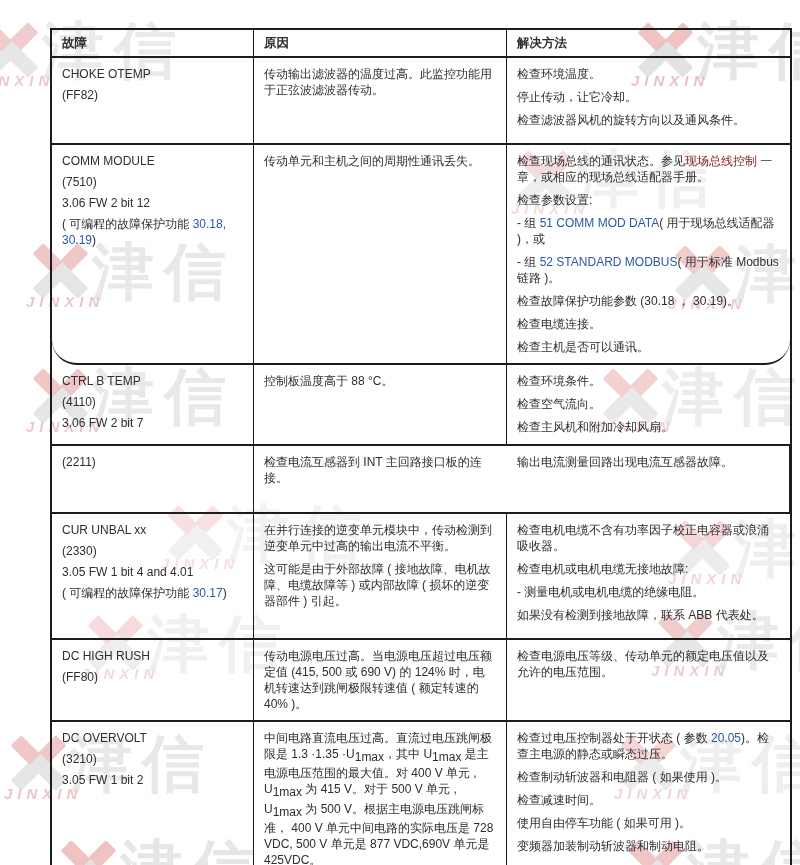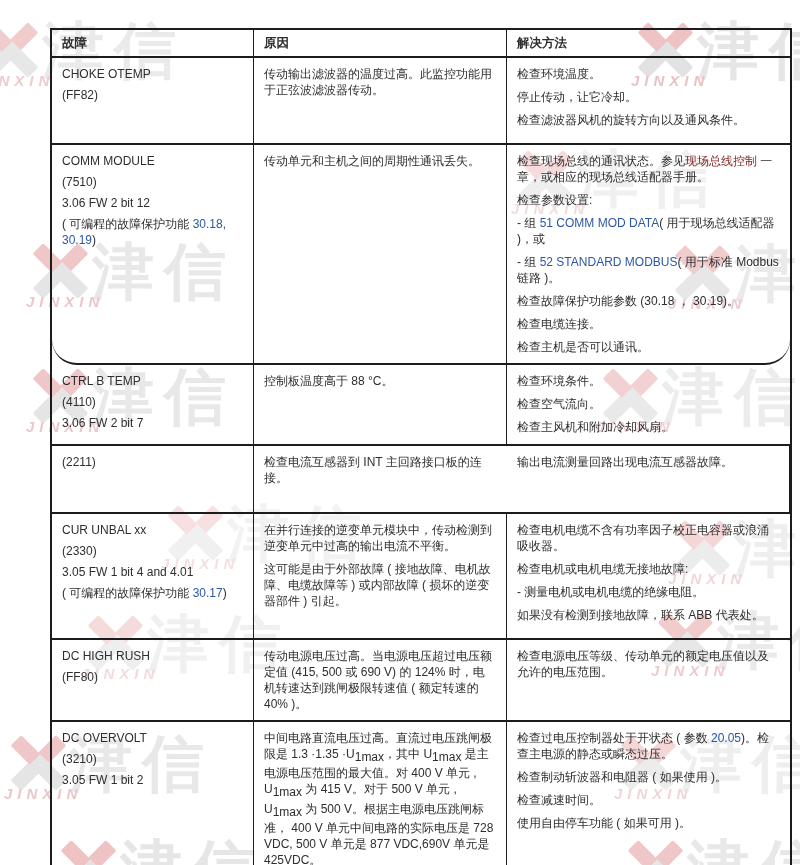--- a/index.html
+++ b/index.html
@@ -274,17 +274,18 @@
             <p><span>3.05 FW 1 bit 2</span></p>
           </div>
           <div class="cell c1">
             <p><span>中间电路直流电压过高。直流过电压跳闸极限是 1.3 ·1.35 ·U</span><span class="sub">1max</span><span>，其中 U</span><span class="sub">1max</span><span> 是主电源电压范围的最大值。对 400 V 单元 , U</span><span class="sub">1max</span><span> 为 415 V。对于 500 V 单元 , U</span><span class="sub">1max</span><span> 为 500 V。根据主电源电压跳闸标准， 400 V 单元中间电路的实际电压是 728 VDC, 500 V 单元是 877 VDC,690V 单元是 425VDC。</span></p>
           </div>
           <div class="cell c2">
             <p><span>检查过电压控制器处于开状态 ( 参数 </span><span class="link">20.05</span><span>)。检查主电源的静态或瞬态过压。</span></p>
             <p><span>检查制动斩波器和电阻器 ( 如果使用 )。</span></p>
             <p><span>检查减速时间。</span></p>
             <p><span>使用自由停车功能 ( 如果可用 )。</span></p>
+            <p><span>变频器加装制动斩波器和制动电阻。</span></p>
           </div>
         </div>
       </div>
   </div>
 </div>
 
 </body></html>

